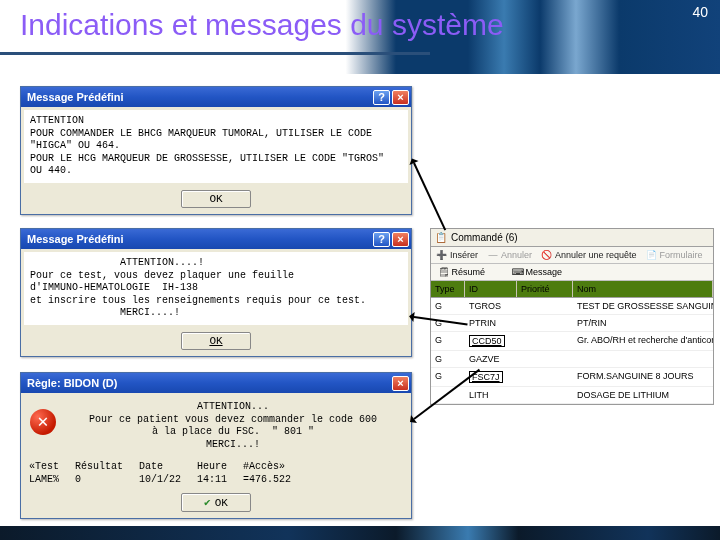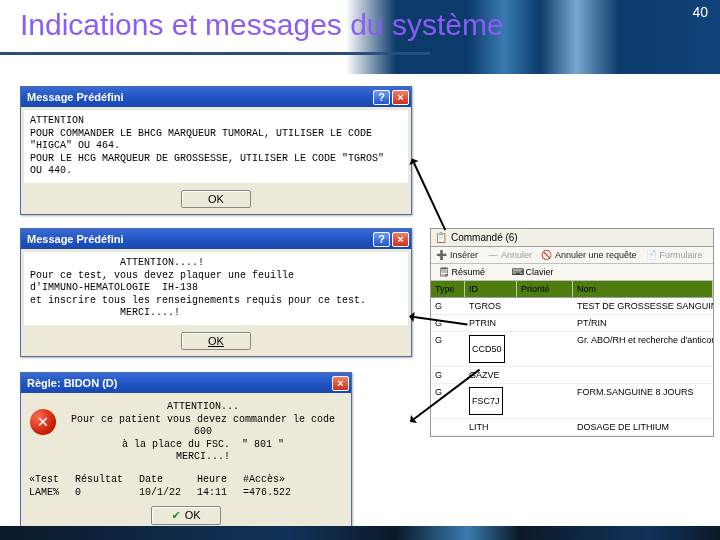--- a/index.html
+++ b/index.html
@@ -96,20 +96,21 @@
     padding: 4px 0 6px;
   }
   .ok-btn {
     min-width: 70px;
     padding: 2px 14px;
     font-size: 11px;
     background: #ece9d8;
     border: 1px solid #888;
     border-radius: 2px;
     box-shadow: inset 1px 1px #fff;
+    font-family: Liberation Mono, monospace;
   }
 
   
   .regle .dialog-body {
     background: #ece9d8;
     display: flex;
     gap: 8px;
     align-items: flex-start;
   }
   .err-icon {
@@ -183,22 +184,23 @@
   .row {
     display: grid;
     grid-template-columns: 34px 52px 56px 1fr;
     font-size: 9px;
     border-bottom: 1px solid #eee;
   }
   .row div { padding: 3px 4px; white-space: nowrap; overflow: hidden; }
   .row .code { }
   .row .boxed .codebox {
     border: 1px solid #000;
-    padding: 8px 2px;
+    padding: 0 2px;
     display: inline-block;
+    text-decoration: underline;
   }
 
   
   .arrow {
     position: absolute;
     height: 2px;
     background: #000;
     transform-origin: left center;
   }
   .arrow::before {
@@ -245,21 +247,21 @@
   <div class="dialog-body">               ATTENTION....!
 Pour ce test, vous devez plaquer une feuille
 d'IMMUNO-HEMATOLOGIE  IH-138
 et inscrire tous les renseignements requis pour ce test.
                MERCI....!</div>
   <div class="dialog-footer">
     <button class="ok-btn" style="text-decoration:underline">OK</button>
   </div>
 </div>
 
-<div class="dialog regle" style="top:372px; left:20px; width:332px;">
+<div class="dialog regle" style="top:372px; left:20px; width:392px;">
   <div class="titlebar">
     <span>Règle: BIDON (D)</span>
     <span class="spacer"></span>
     <span class="tb-btn tb-close">×</span>
   </div>
   <div class="dialog-body">
     <div class="err-icon">✕</div>
     <div style="flex:1; text-align:center; white-space:pre-wrap; font-family:'Courier New',monospace;">ATTENTION...
 Pour ce patient vous devez commander le code 600
 à la place du FSC.  " 801 "
@@ -313,21 +315,21 @@
       <span>Formulaire</span>
     </span>
   </div>
   <div class="sub-toolbar">
     <span class="item">
       <span class="mini-icon">🗒</span>
       <span>Résumé</span>
     </span>
     <span class="item">
       <span class="mini-icon">⌨</span>
-      <span>Clavier</span>
+      <span>Message</span>
     </span>
   </div>
   <div class="list-header">
     <div>Type</div>
     <div>ID</div>
     <div>Priorité</div>
     <div>Nom</div>
   </div>
   <div class="list-body" id="list-body">
       <div class="row">

